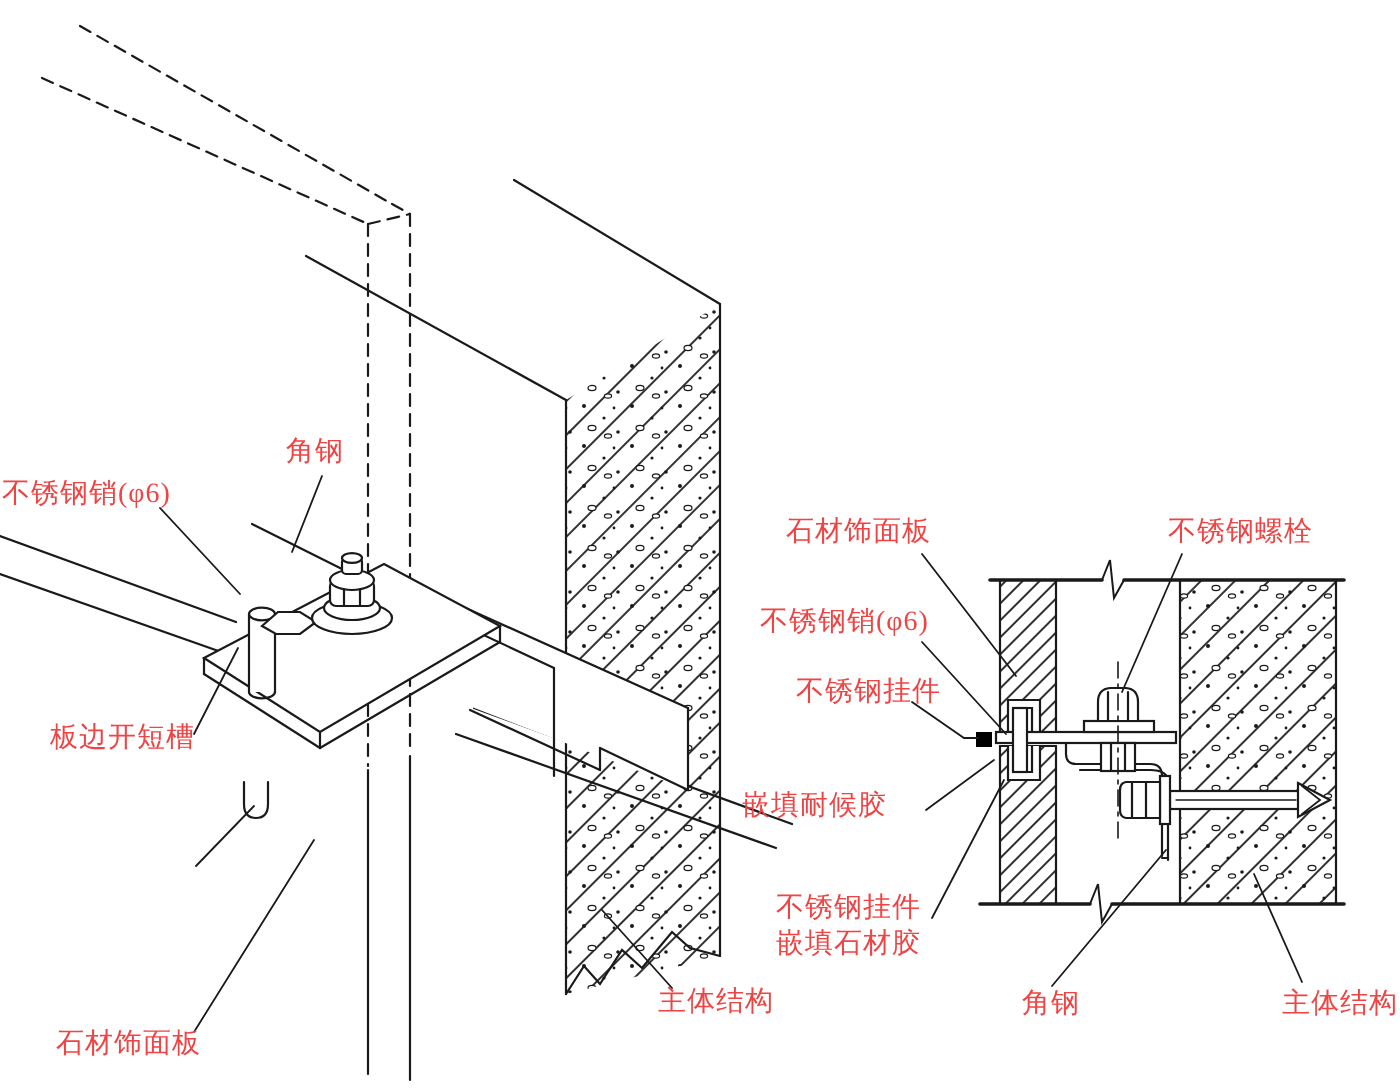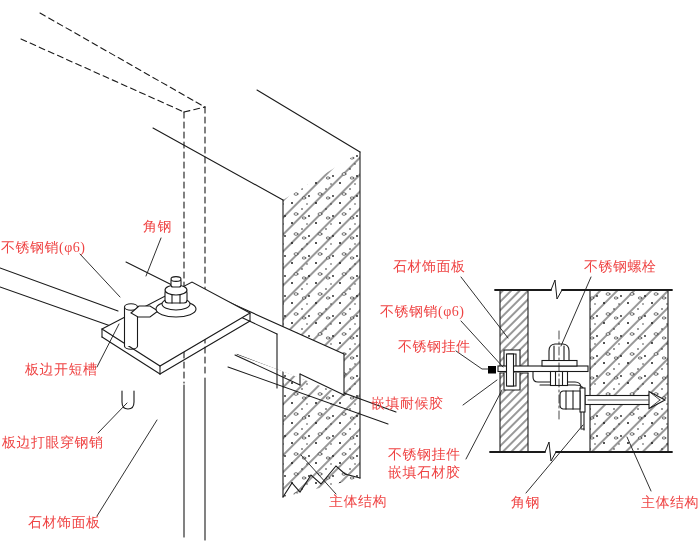--- a/index.html
+++ b/index.html
@@ -212,21 +212,20 @@
       <line x1="466" y1="459" x2="502" y2="390"></line>
       <line x1="526" y1="493" x2="583" y2="425"></line>
       <line x1="651" y1="491" x2="627" y2="437"></line>
     </g>
   </g>
 </svg>
 
 <div class="lbl" style="left:143px;top:218px">角钢</div>
 <div class="lbl" style="left:1px;top:239px">不锈钢销(φ6)</div>
 <div class="lbl" style="left:25px;top:361px">板边开短槽</div>
-<div class="lbl" style="left:2px;top:434px">板边打眼穿钢销</div>
 <div class="lbl" style="left:28px;top:514px">石材饰面板</div>
 <div class="lbl" style="left:329px;top:493px">主体结构</div>
 
 <div class="lbl" style="left:393px;top:258px">石材饰面板</div>
 <div class="lbl" style="left:584px;top:258px">不锈钢螺栓</div>
 <div class="lbl" style="left:380px;top:303px">不锈钢销(φ6)</div>
 <div class="lbl" style="left:398px;top:338px">不锈钢挂件</div>
 <div class="lbl" style="left:371px;top:395px">嵌填耐候胶</div>
 <div class="lbl" style="left:388px;top:446px">不锈钢挂件
 嵌填石材胶</div>

